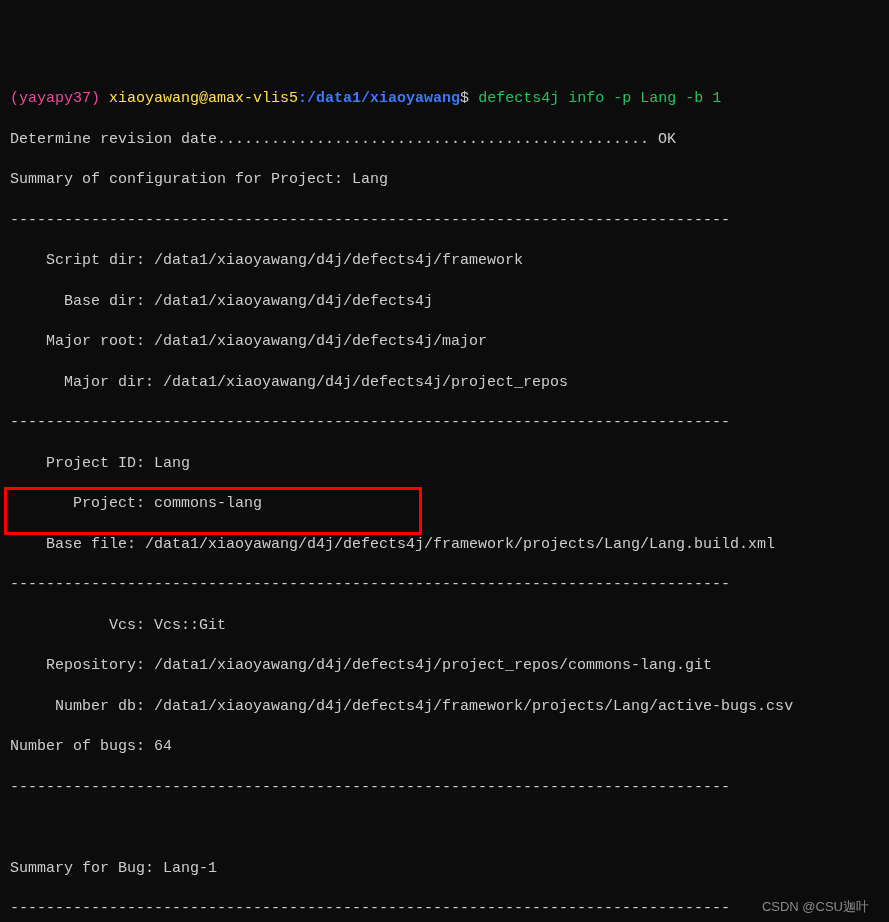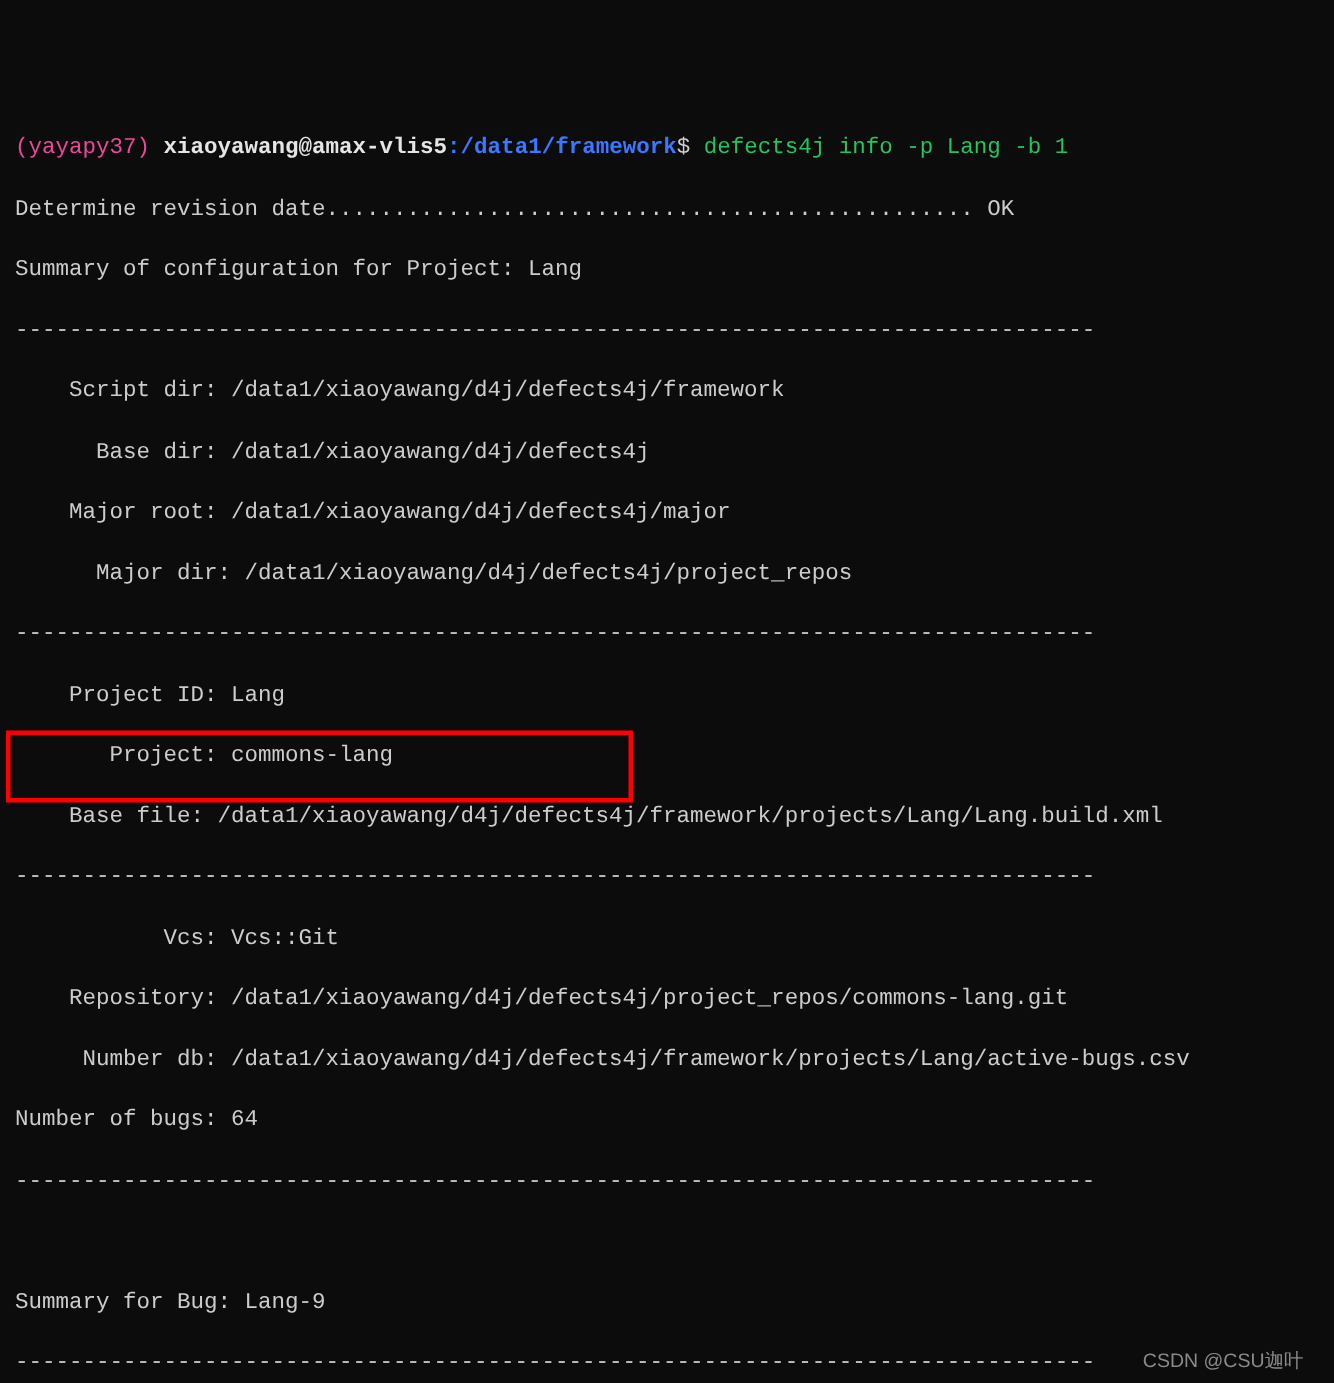--- a/index.html
+++ b/index.html
@@ -10,21 +10,21 @@
     font-size: 15px;
     line-height: 1.35;
     padding: 8px 10px;
     width: 889px;
     height: 922px;
     position: relative;
     white-space: pre;
     overflow: hidden;
   }
   .prompt-env { color: #ec4899; }
-  .prompt-user { color: #e5e5e5; font-weight: bold; }
+  .prompt-user { color: #fde047; font-weight: normal; }
   .prompt-path { color: #3b78ff; font-weight: bold; }
   .prompt-dollar { color: #cccccc; }
   .cmd { color: #22c55e; }
   .highlight-box {
     position: absolute;
     border: 3px solid #ff0000;
     pointer-events: none;
   }
   .watermark {
     position: absolute;
@@ -36,41 +36,41 @@
     white-space: nowrap;
     margin-top: 28px;
   }
   .line { display: block; }
 </style>
 </head>
 <body>
 
 
 
-<span class="line"><span class="prompt-env">(yayapy37)</span> <span class="prompt-user">xiaoyawang@amax-vlis5</span><span class="prompt-path">:</span><span class="prompt-path">/data1/framework</span><span class="prompt-dollar">$</span> <span class="cmd">defects4j info -p Lang -b 1</span></span>
+<span class="line"><span class="prompt-env">(yayapy37)</span> <span class="prompt-user">xiaoyawang@amax-vlis5</span><span class="prompt-path">:</span><span class="prompt-path">/data1/xiaoyawang</span><span class="prompt-dollar">$</span> <span class="cmd">defects4j info -p Lang -b 1</span></span>
 <span class="line">Determine revision date................................................ OK</span>
 <span class="line">Summary of configuration for Project: Lang</span>
 <span class="line">--------------------------------------------------------------------------------</span>
 <span class="line">    Script dir: /data1/xiaoyawang/d4j/defects4j/framework</span>
 <span class="line">      Base dir: /data1/xiaoyawang/d4j/defects4j</span>
 <span class="line">    Major root: /data1/xiaoyawang/d4j/defects4j/major</span>
 <span class="line">      Major dir: /data1/xiaoyawang/d4j/defects4j/project_repos</span>
 <span class="line">--------------------------------------------------------------------------------</span>
 <span class="line">    Project ID: Lang</span>
 <span class="line">       Project: commons-lang</span>
 <span class="line">    Base file: /data1/xiaoyawang/d4j/defects4j/framework/projects/Lang/Lang.build.xml</span>
 <span class="line">--------------------------------------------------------------------------------</span>
 <span class="line">           Vcs: Vcs::Git</span>
 <span class="line">    Repository: /data1/xiaoyawang/d4j/defects4j/project_repos/commons-lang.git</span>
 <span class="line">     Number db: /data1/xiaoyawang/d4j/defects4j/framework/projects/Lang/active-bugs.csv</span>
 <span class="line">Number of bugs: 64</span>
 <span class="line">--------------------------------------------------------------------------------</span>
 <span class="line"></span>
 <span class="line"></span>
-<span class="line">Summary for Bug: Lang-9</span>
+<span class="line">Summary for Bug: Lang-1</span>
 <span class="line">--------------------------------------------------------------------------------</span>
 
 
 
 
 
 
 
 
 

